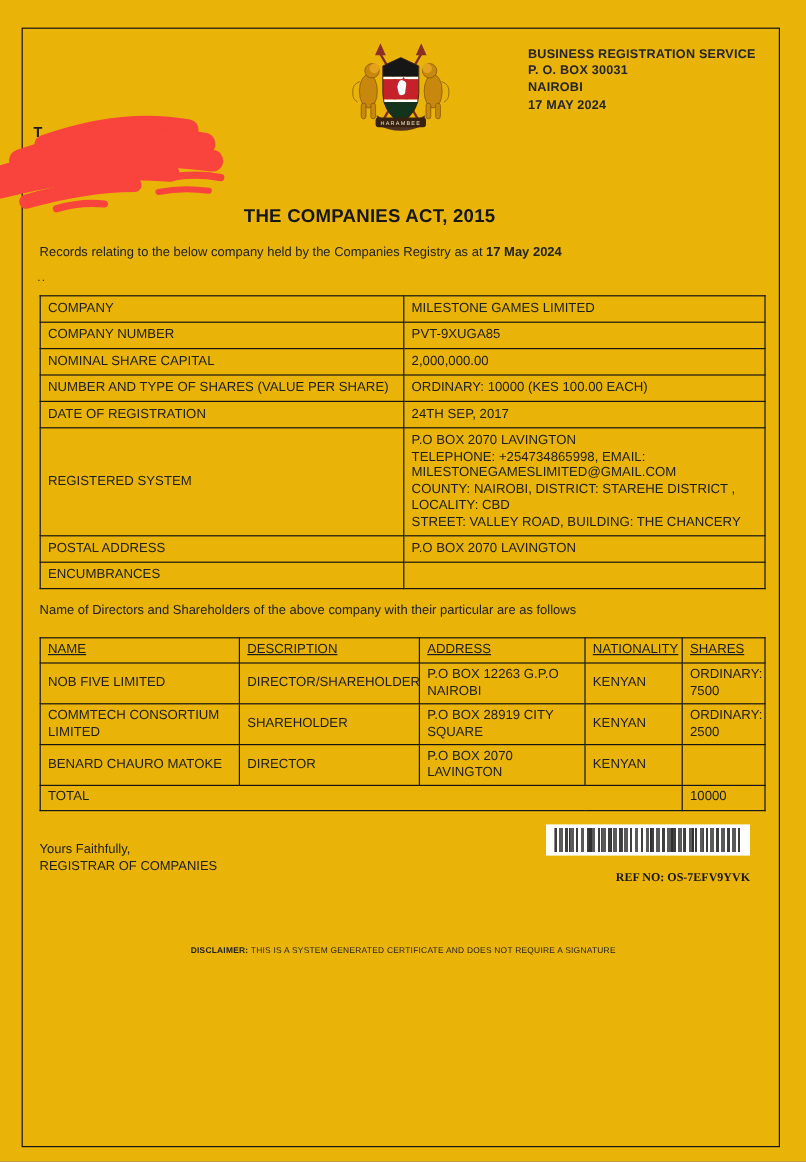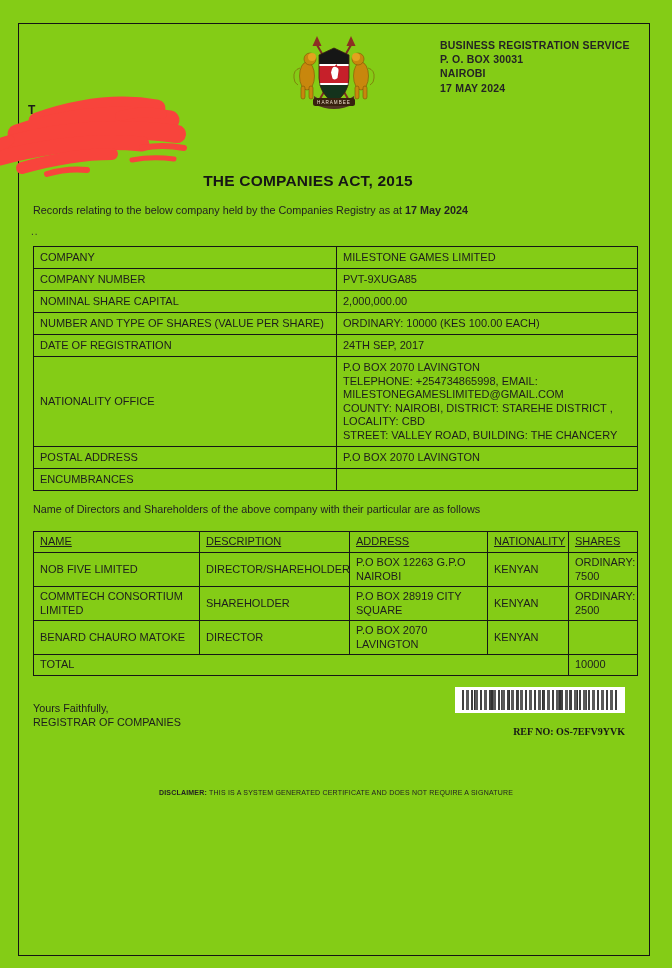--- a/index.html
+++ b/index.html
@@ -1,19 +1,19 @@
 <!DOCTYPE html>
 <html><head>
 <meta charset="utf-8">
 <style>
   * { margin:0; padding:0; box-sizing:border-box; }
   body { background:#888; font-family:"Liberation Sans", sans-serif; }
   .page {
     position:relative; width:672px; height:968px;
-    background:#84cc16; color:#1e1e1e; overflow:hidden;
+    background:#eab308; color:#1e1e1e; overflow:hidden;
     font-family:"Liberation Sans", sans-serif;
   }
   .frame {
     position:absolute; left:18px; top:23px; width:632px; height:933px;
     border:1.6px solid #141414;
   }
   .emblem { position:absolute; left:286px; top:36px; }
   .hdr-address {
     position:absolute; left:440px; top:38px;
     font-size:10.5px; font-weight:700; line-height:14.2px; letter-spacing:.2px;
@@ -169,21 +169,21 @@
         </tr>
         <tr>
           <td class="simple">NUMBER AND TYPE OF SHARES (VALUE PER SHARE)</td>
           <td class="value-cell simple">ORDINARY: 10000 (KES 100.00 EACH)</td>
         </tr>
         <tr>
           <td class="simple">DATE OF REGISTRATION</td>
           <td class="value-cell simple">24TH SEP, 2017</td>
         </tr>
         <tr>
-          <td class="tall">NATIONALITY OFFICE</td>
+          <td class="tall">REGISTERED SYSTEM</td>
           <td class="value-cell tall">P.O BOX 2070 LAVINGTON
 TELEPHONE: +254734865998, EMAIL:
 MILESTONEGAMESLIMITED@GMAIL.COM
 COUNTY: NAIROBI, DISTRICT: STAREHE DISTRICT ,
 LOCALITY: CBD
 STREET: VALLEY ROAD, BUILDING: THE CHANCERY</td>
         </tr>
         <tr>
           <td class="simple">POSTAL ADDRESS</td>
           <td class="value-cell simple">P.O BOX 2070 LAVINGTON</td>

